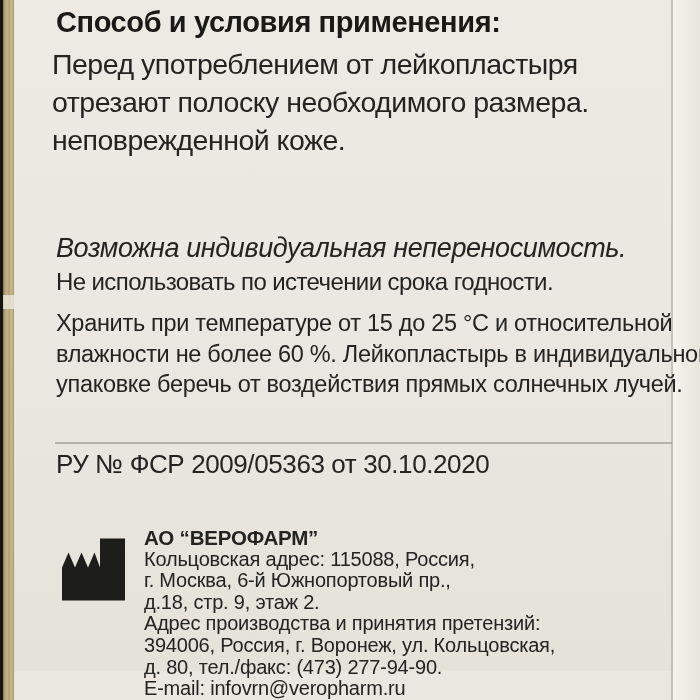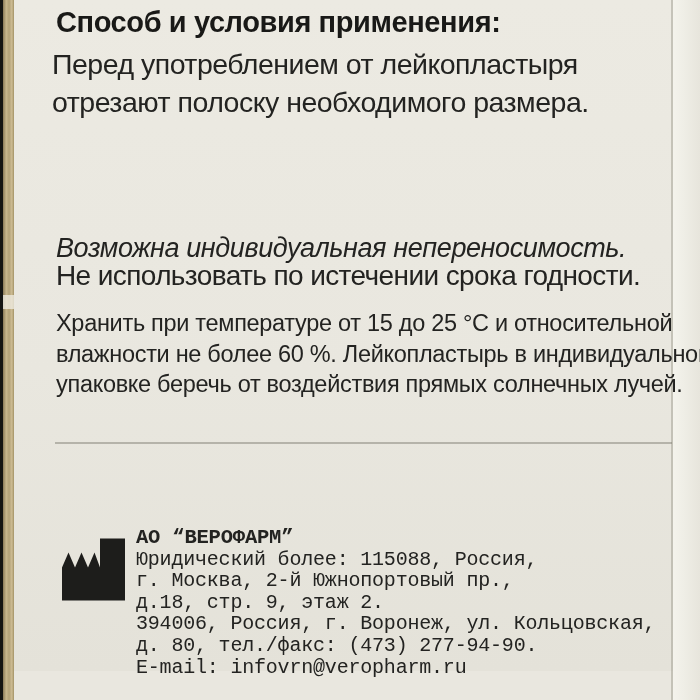--- a/index.html
+++ b/index.html
@@ -35,74 +35,77 @@
     background:linear-gradient(90deg,#f4f3ec 0%,#efeee6 40%,#e7e5dc 100%);
   }
   .txt{position:absolute;white-space:nowrap;}
   .title{
     left:56px;top:6px;font-size:29px;font-weight:700;letter-spacing:-0.4px;color:#191917;
   }
   .usage{left:52px;top:45px;font-size:28.5px;line-height:38px;letter-spacing:-0.5px;color:#232321;}
   .tolerance{
     left:56px;top:233px;font-size:27px;font-style:italic;letter-spacing:-0.4px;color:#232321;
   }
-  .expiry{left:56px;top:260px;font-size:28px;letter-spacing:-0.6px;color:#232321;}
+  .expiry{left:56px;top:268px;font-size:24px;letter-spacing:-0.6px;color:#232321;}
   .storage{left:56px;top:308px;font-size:23.5px;line-height:30.5px;letter-spacing:-0.3px;color:#232321;}
   .material{
     left:58px;top:403px;font-size:29px;font-weight:700;letter-spacing:-0.3px;color:#2e8fc2;
   }
   .sep{
     position:absolute;left:55px;top:442px;width:617px;height:2px;
     background:rgba(120,118,106,.45);
   }
   .reg{left:56px;top:449px;font-size:26px;line-height:31.5px;letter-spacing:-0.4px;color:#232321;}
   .mfr-icon{position:absolute;left:62px;top:538px;width:63px;height:63px;}
-  .mfr-text{left:136px;top:527px;font-size:20px;line-height:21.6px;letter-spacing:-0.2px;color:#232321;font-family:Liberation Mono, monospace;}
+  .mfr-text{left:144px;top:527px;font-size:20px;line-height:21.6px;letter-spacing:-0.2px;color:#232321;}
   .mfr-name{font-weight:700;font-size:20.5px;}
 </style>
 </head>
 <body>
 
 <div class="package">
 
   <div class="edge-black"></div>
   <div class="edge-cardboard"></div>
   <div class="fold-line"></div>
   <div class="fold-panel"></div>
 
   <div class="txt title">Способ и условия применения:</div>
 
   <div class="txt usage">
     <div>Перед употреблением от лейкопластыря</div>
     <div>отрезают полоску необходимого размера.</div>
+    <div>неповрежденной коже.</div>
   </div>
 
   <div class="txt tolerance">Возможна индивидуальная непереносимость.</div>
 
   <div class="txt expiry">Не использовать по истечении срока годности.</div>
 
   <div class="txt storage">
     <div>Хранить при температуре от 15 до 25 °С и относительной</div>
     <div>влажности не более 60 %. Лейкопластырь в индивидуальной</div>
     <div>упаковке беречь от воздействия прямых солнечных лучей.</div>
   </div>
 
 
   <div class="sep"></div>
 
   <div class="txt reg">
+    <div>РУ № ФСР 2009/05363 от 30.10.2020</div>
   </div>
 
   <svg class="mfr-icon" viewBox="0 0 63 62" aria-hidden="true">
     <polygon points="0,62 0,29 6.5,14 13,29 19.5,14 26,29 32.5,14 38,29 38,0 63,0 63,62" fill="#1d1d1b"></polygon>
   </svg>
 
   <div class="txt mfr-text">
     <div class="mfr-name">АО “ВЕРОФАРМ”</div>
-    <div>Юридический более: 115088, Россия,</div>
-    <div>г. Москва, 2-й Южнопортовый пр.,</div>
+    <div>Кольцовская адрес: 115088, Россия,</div>
+    <div>г. Москва, 6-й Южнопортовый пр.,</div>
     <div>д.18, стр. 9, этаж 2.</div>
+    <div>Адрес производства и принятия претензий:</div>
     <div>394006, Россия, г. Воронеж, ул. Кольцовская,</div>
     <div>д. 80, тел./факс: (473) 277-94-90.</div>
     <div>E-mail: infovrn@veropharm.ru</div>
   </div>
 
 </div>
 
 </body></html>

